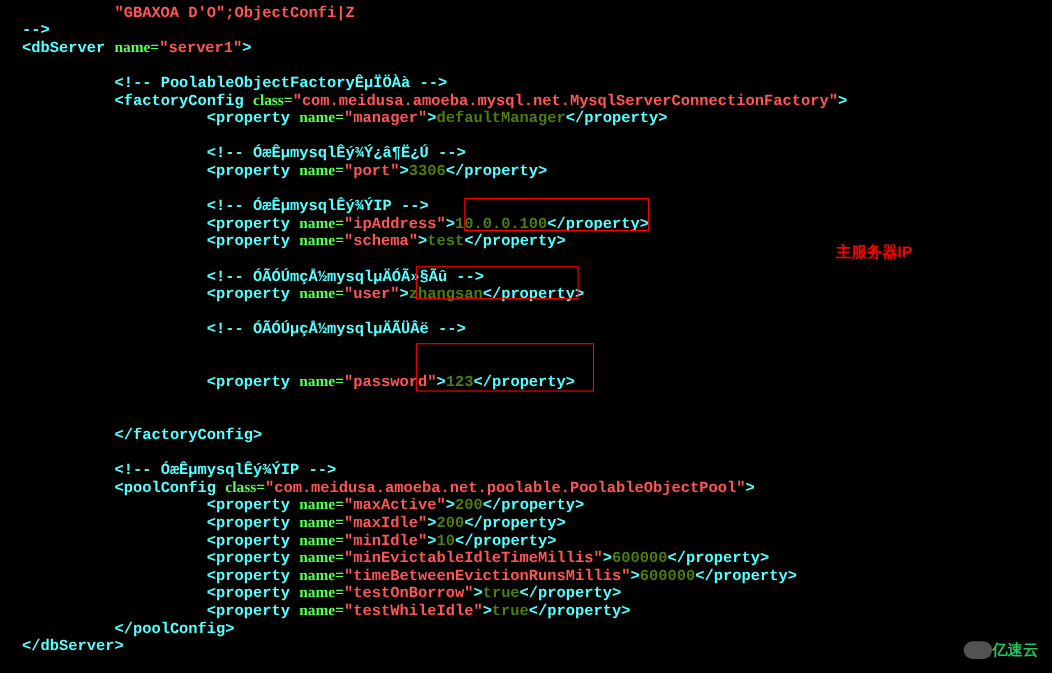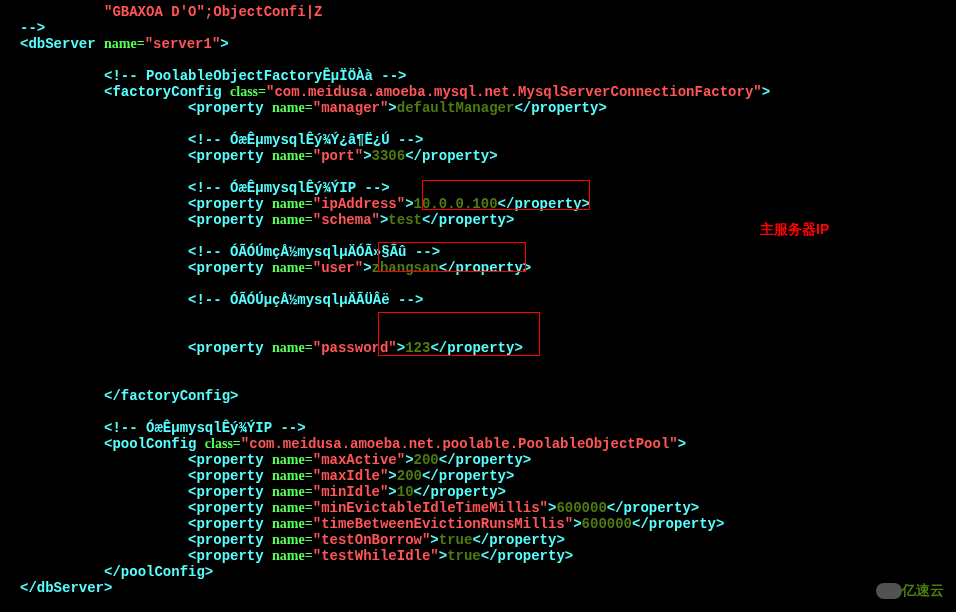--- a/index.html
+++ b/index.html
@@ -30,21 +30,21 @@
     left: 760px;
     margin-top: 33px;
   }
   .watermark {
     position: absolute;
     right: 12px;
     bottom: 12px;
     display: flex;
     align-items: center;
     gap: 0;
-    color: #4d7c0f;
+    color: #22c55e;
     font-family: sans-serif;
     font-size: 14px;
   }
   .watermark .cloud {
     width: 26px; height: 16px;
     background: #888;
     border-radius: 50px;
     position: relative;
     opacity: 0.6;
   }

